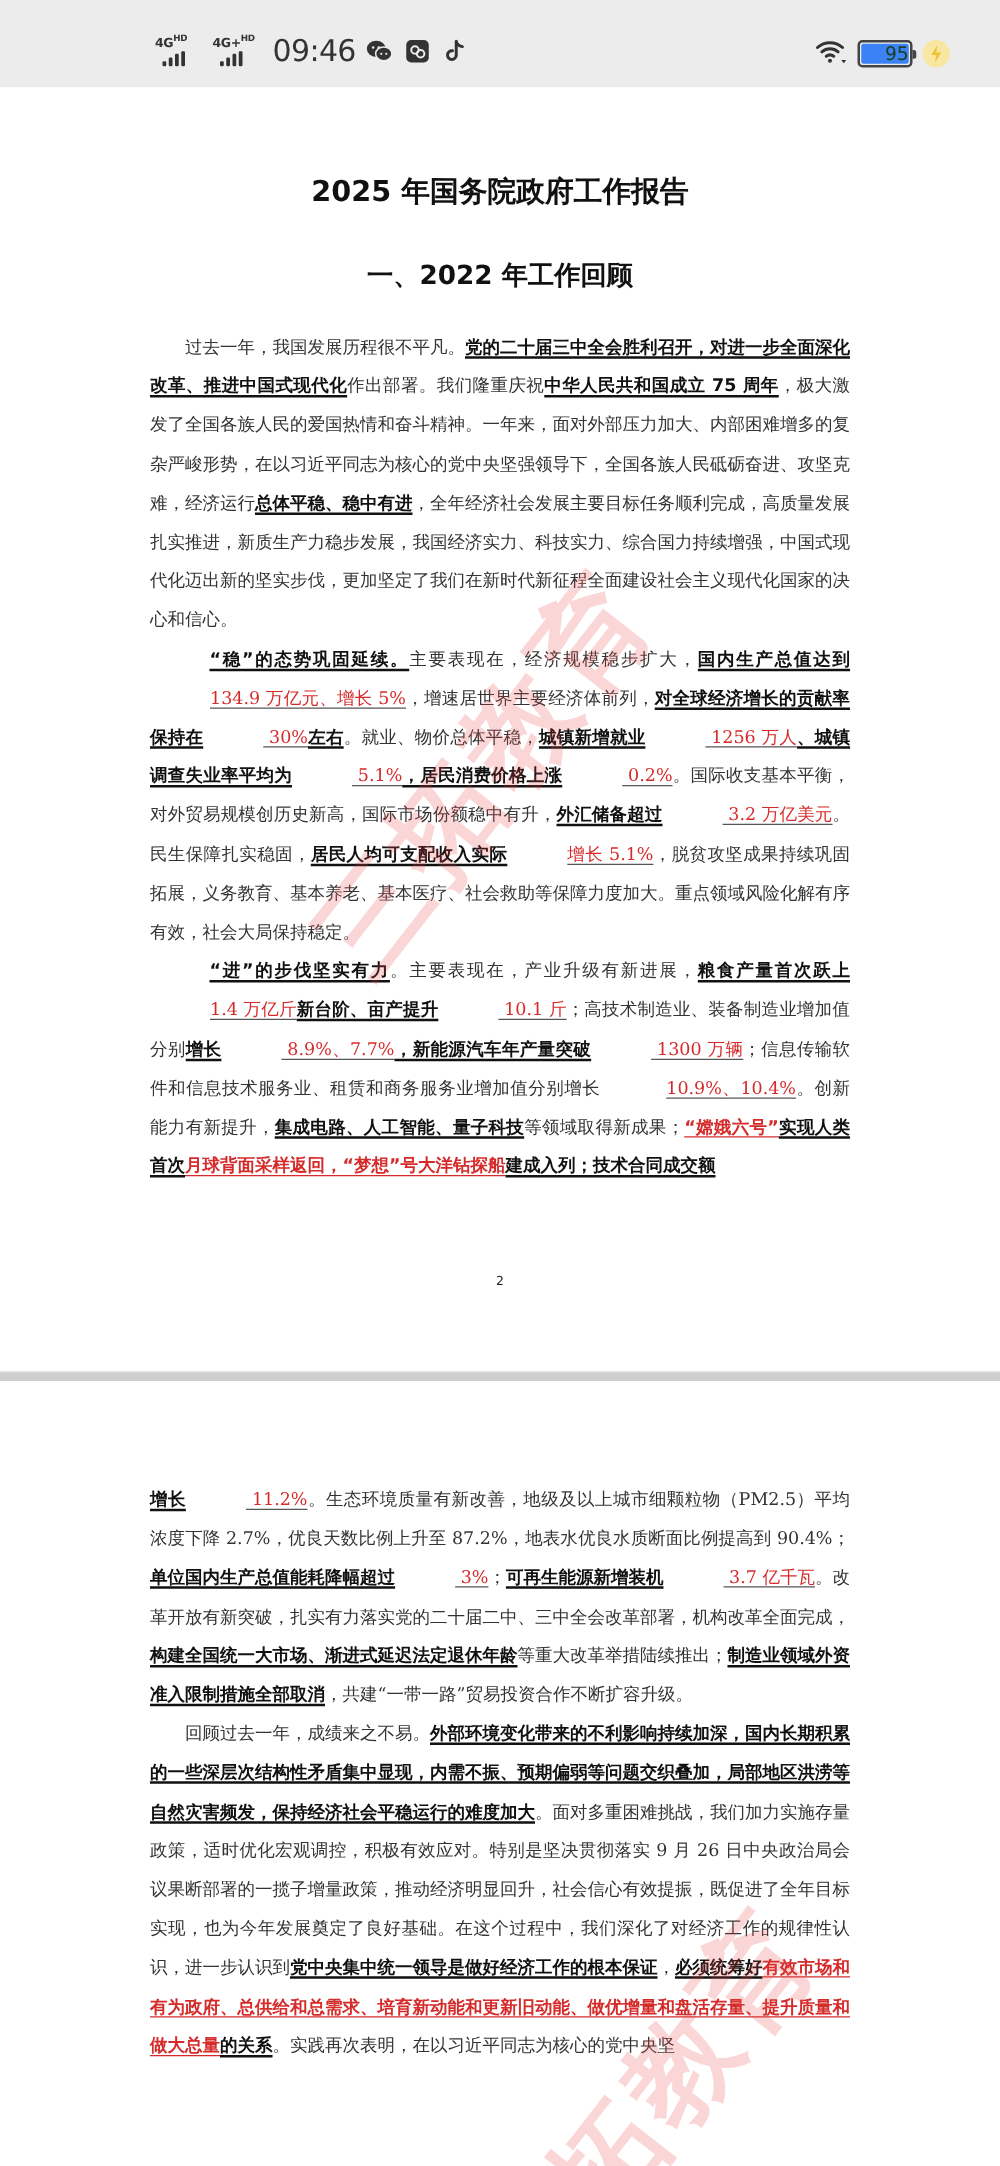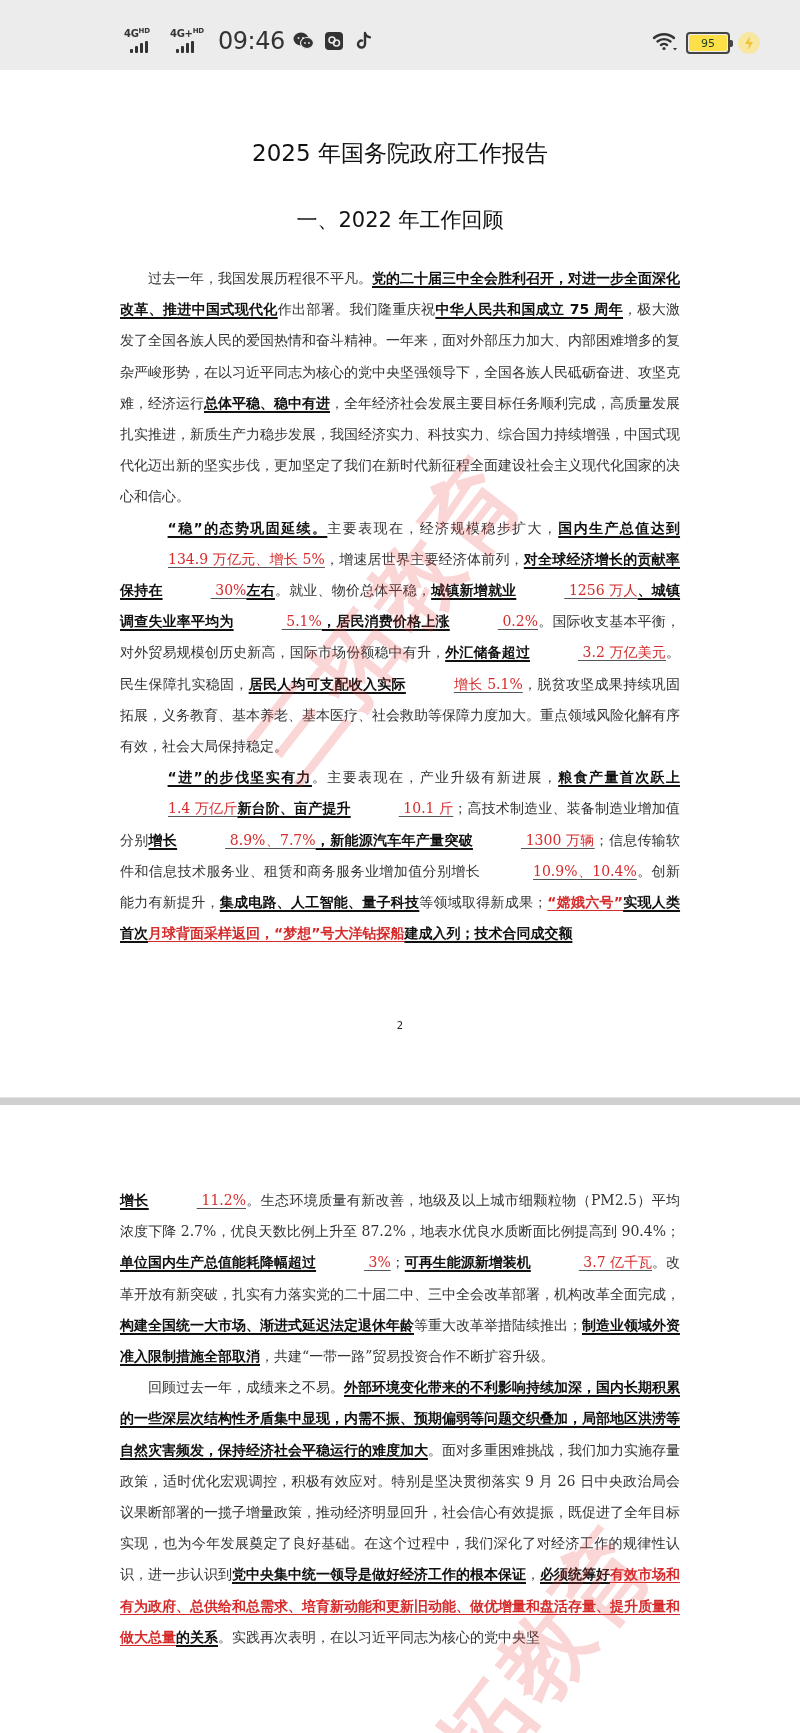--- a/index.html
+++ b/index.html
@@ -10,31 +10,31 @@
   .statusbar { position: absolute; left: 0; top: 0; width: 800px; height: 70px; background: #ececec; }
   .sb-left { position: absolute; left: 100px; top: 26px; height: 30px; display: flex; align-items: center; gap: 8px; margin-left: 24px; }
   .net { position: relative; width: 38px; height: 28px; }
   .net .lbl { position: absolute; left: 0; top: 0; font-family: "DejaVu Sans", sans-serif; font-size: 10px; font-weight: bold; color: #333; letter-spacing: -0.3px; white-space: nowrap; }
   .net .bars { position: absolute; left: 6px; bottom: 2px; display: flex; align-items: flex-end; gap: 2px; }
   .net .bars i { display: block; width: 3px; background: #333; border-radius: 1px; }
   .clock { font-family: "DejaVu Sans", sans-serif; font-size: 24px; color: #333; margin-left: 2px; letter-spacing: -0.5px; }
   .app-ico { display: inline-flex; align-items: center; justify-content: center; width: 22px; height: 22px; }
   .sb-right { position: absolute; right: 40px; top: 30px; height: 26px; display: flex; align-items: center; gap: 8px; }
   .battery { position: relative; width: 44px; height: 22px; border: 2px solid #444; border-radius: 4px; padding: 1px; }
-  .battery .fill { width: 100%; height: 100%; background: #fde047; border-radius: 2px; display: flex; align-items: center; justify-content: center; font-family: "DejaVu Sans", sans-serif; font-size: 11px; color: #1b3d1b; }
+  .battery .fill { width: 100%; height: 100%; background: #3b82f6; border-radius: 2px; display: flex; align-items: center; justify-content: flex-end; font-family: "DejaVu Sans", sans-serif; font-size: 15px; color: #1b3d1b; }
   .battery::after { content: ""; position: absolute; right: -5px; top: 6px; width: 3px; height: 7px; background: #444; border-radius: 0 2px 2px 0; }
   .charge { width: 22px; height: 22px; border-radius: 50%; background: #f7e7a3; display: flex; align-items: center; justify-content: center; }
 
   
   .page { position: absolute; left: 0; width: 800px; background: #fff; }
   .page1 { top: 70px; height: 1027px; }
   .separator { position: absolute; left: 0; top: 1097px; width: 800px; height: 8px; background: #cfcfcf; border-top: 1px solid #e4e4e4; }
   .page2 { top: 1105px; height: 732px; }
 
-  .doc-title { position: absolute; left: 0; width: 800px; text-align: center; font-family: "DejaVu Sans", "Liberation Sans", sans-serif; font-weight: normal; color: #111; }
+  .doc-title { position: absolute; left: 0; width: 800px; text-align: center; font-family: "DejaVu Sans", "Liberation Sans", sans-serif; font-weight: bold; color: #111; }
   .t1 { top: 68px; font-size: 23px; }
   .t2 { top: 136px; font-size: 21px; }
 
   .body-text { position: absolute; left: 120px; width: 560px; font-size: 14px; line-height: 31.2px; text-align: justify; color: #333; }
   .body-text p { text-indent: 2em; }
   .body-text p.noindent { text-indent: 0; }
   .body-text p.indent4 { text-indent: 3.4em; }
 
   .b { font-family: "DejaVu Sans", sans-serif; font-weight: bold; color: #111; text-decoration: underline; text-underline-offset: 3px; text-decoration-thickness: 1.5px; }
   .r { color: #d62b2b; font-weight: normal; font-family: "DejaVu Serif", serif; text-decoration: underline; text-decoration-color: #555; text-underline-offset: 3px; padding-left: 48px; }

